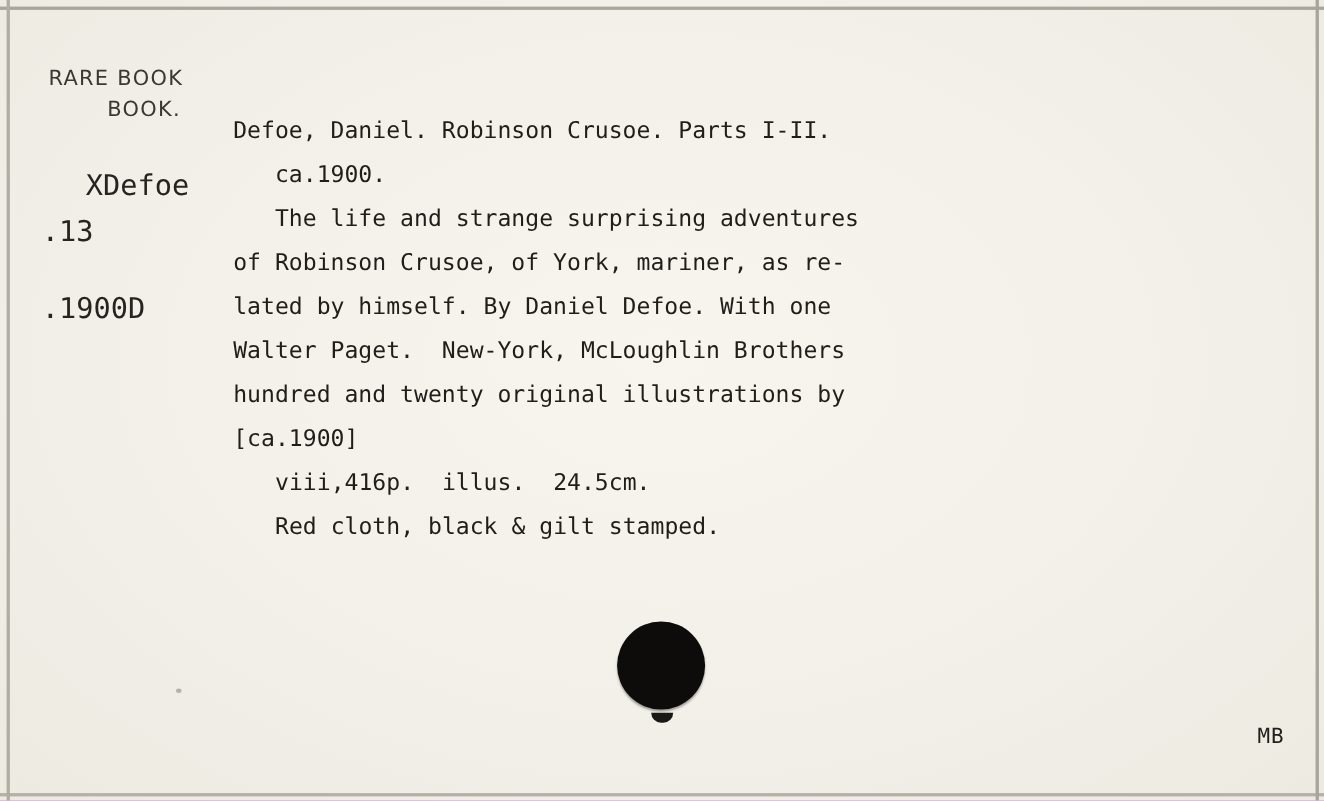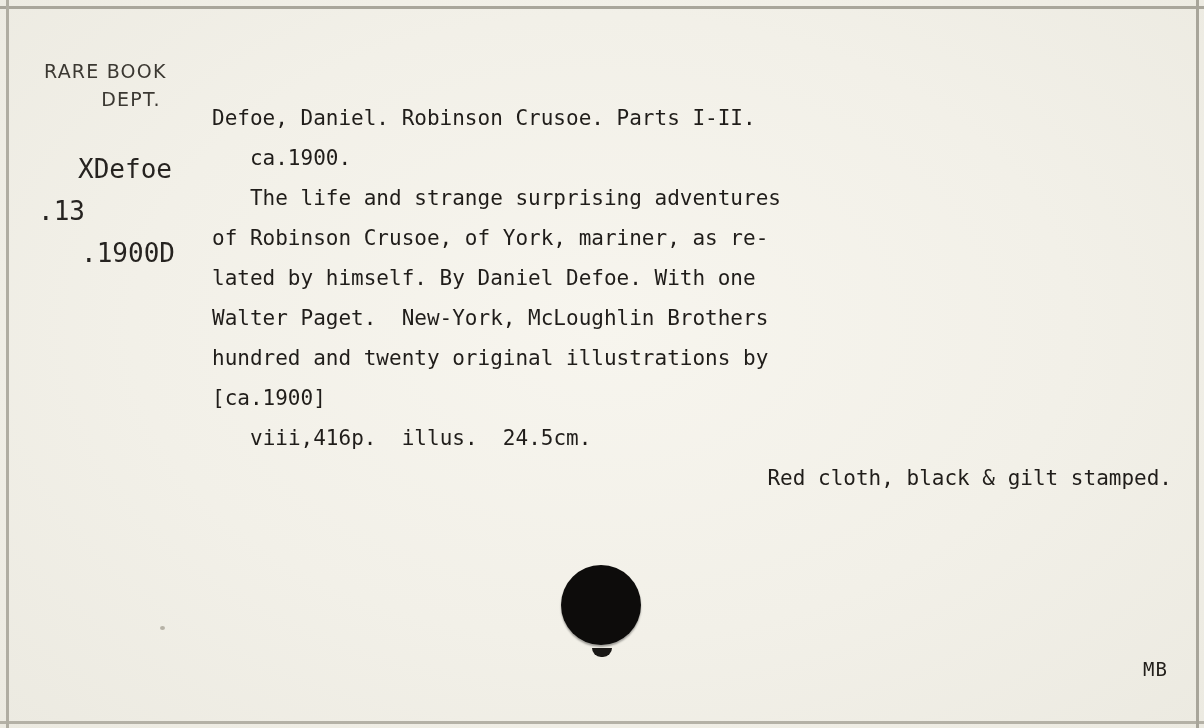--- a/index.html
+++ b/index.html
@@ -54,35 +54,35 @@
     position: absolute;
     left: 38px;
     top: 148px;
     width: 180px;
     font-size: 26px;
     line-height: 42px;
     color: #262320;
   }
   #callnum .c1 { display:block; text-align:center; padding-right: 6px; }
   #callnum .c2 { display:block; text-align:left; }
-  #callnum .c3 { display:block; text-align:center; }
+  #callnum .c3 { display:block; text-align:left;margin-top:28px; }
 
   
   #body {
     position: absolute;
     left: 212px;
     top: 98px;
     width: 960px;
     font-size: 21px;
     line-height: 40px;
     color: #201d1a;
   }
   #body .line { display: block; white-space: pre; }
   #body .indent1 { padding-left: 38px; }
-  #body .indent2 { padding-left: 38px; text-align: right; }
+  #body .indent2 { padding-left: 38px; }
 
   
   #hole {
     position: absolute;
     left: 561px;
     top: 565px;
     width: 80px;
     height: 80px;
     border-radius: 50%;
     background: #0d0c0b;
@@ -122,21 +122,21 @@
 <div id="card">
   <div id="paper"></div>
 
   <div class="edge edge-top"></div>
   <div class="edge edge-bottom"></div>
   <div class="edge edge-left"></div>
   <div class="edge edge-right"></div>
 
   <div id="stamp">
     <span class="s1">RARE BOOK</span>
-    <span class="s2">DEPT.</span>
+    <span class="s2">BOOK.</span>
   </div>
 
   <div id="callnum">
     <span class="c1">XDefoe</span>
     <span class="c2">.13</span>
     <span class="c3">.1900D</span>
   </div>
 
   <div id="body">
     <span class="line">Defoe, Daniel. Robinson Crusoe. Parts I-II.</span>

